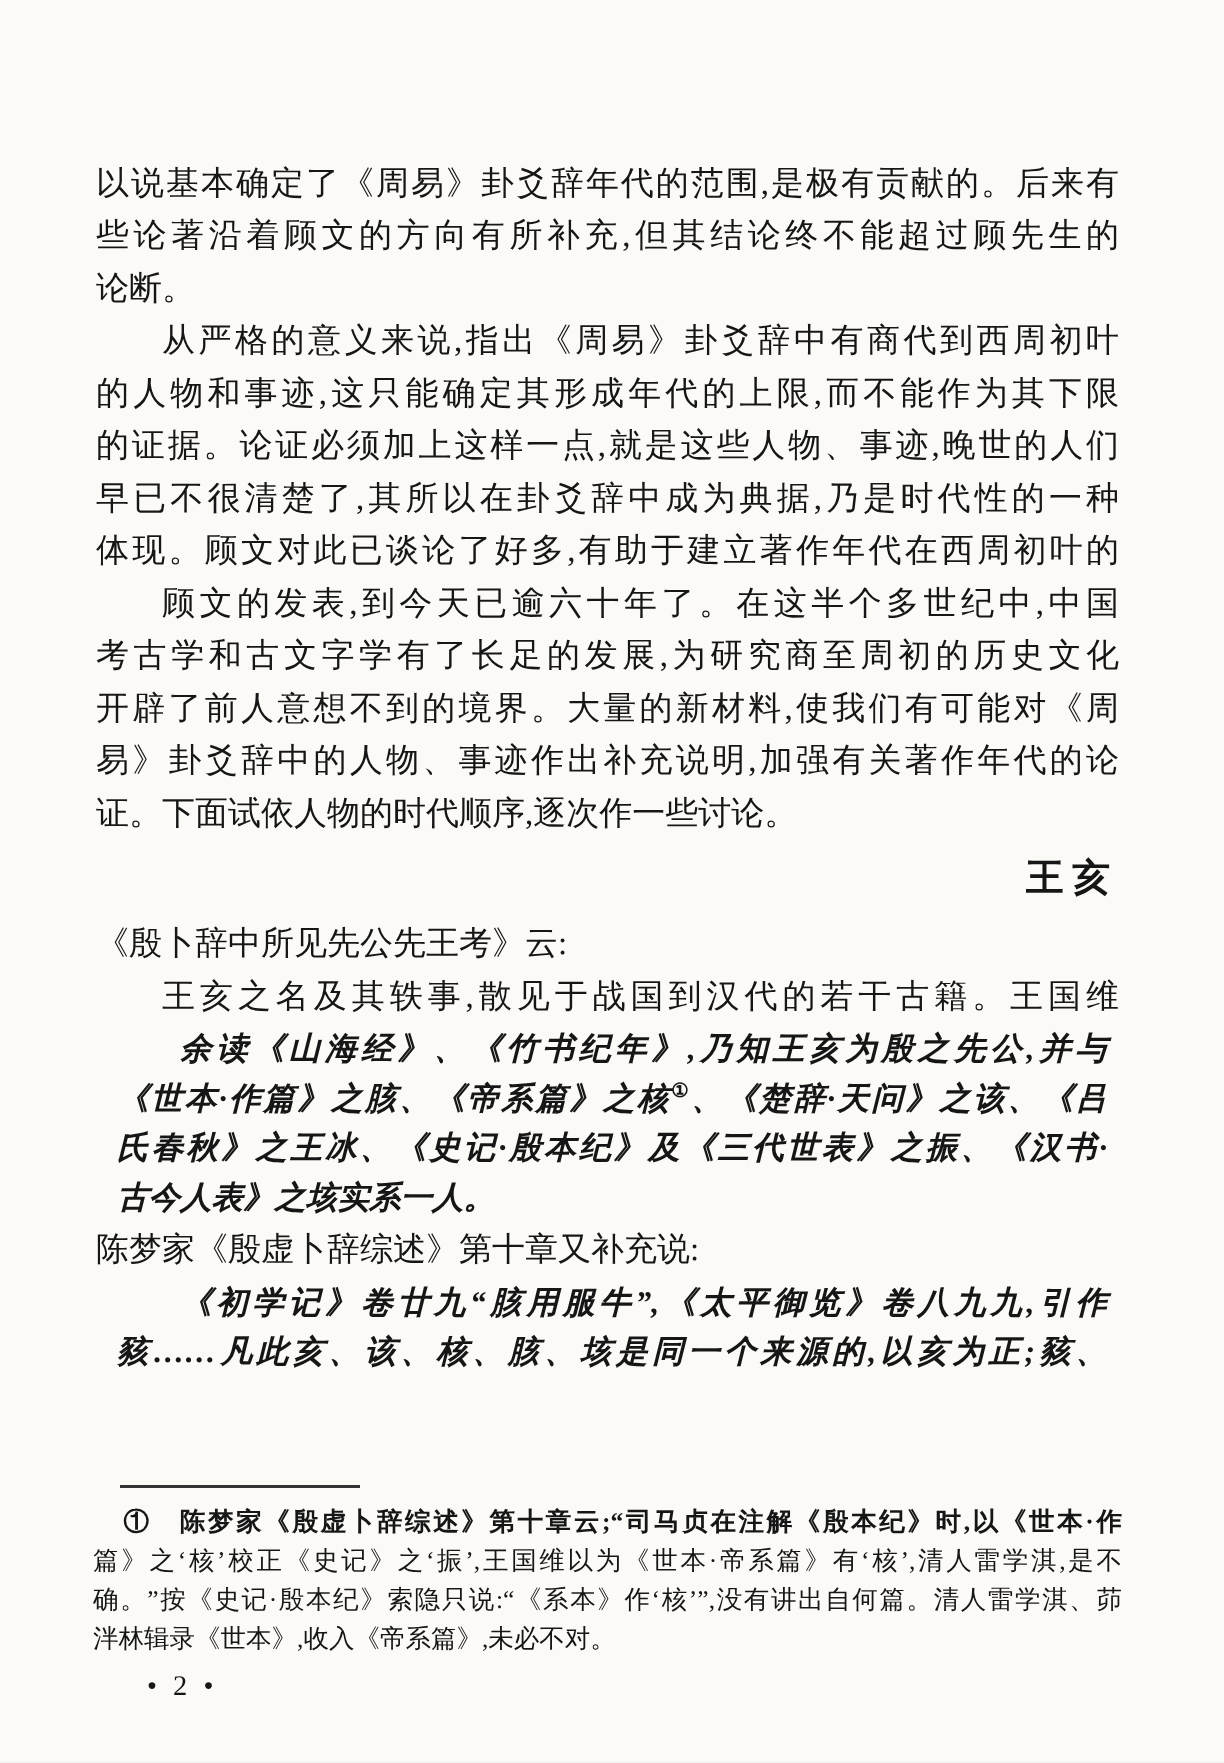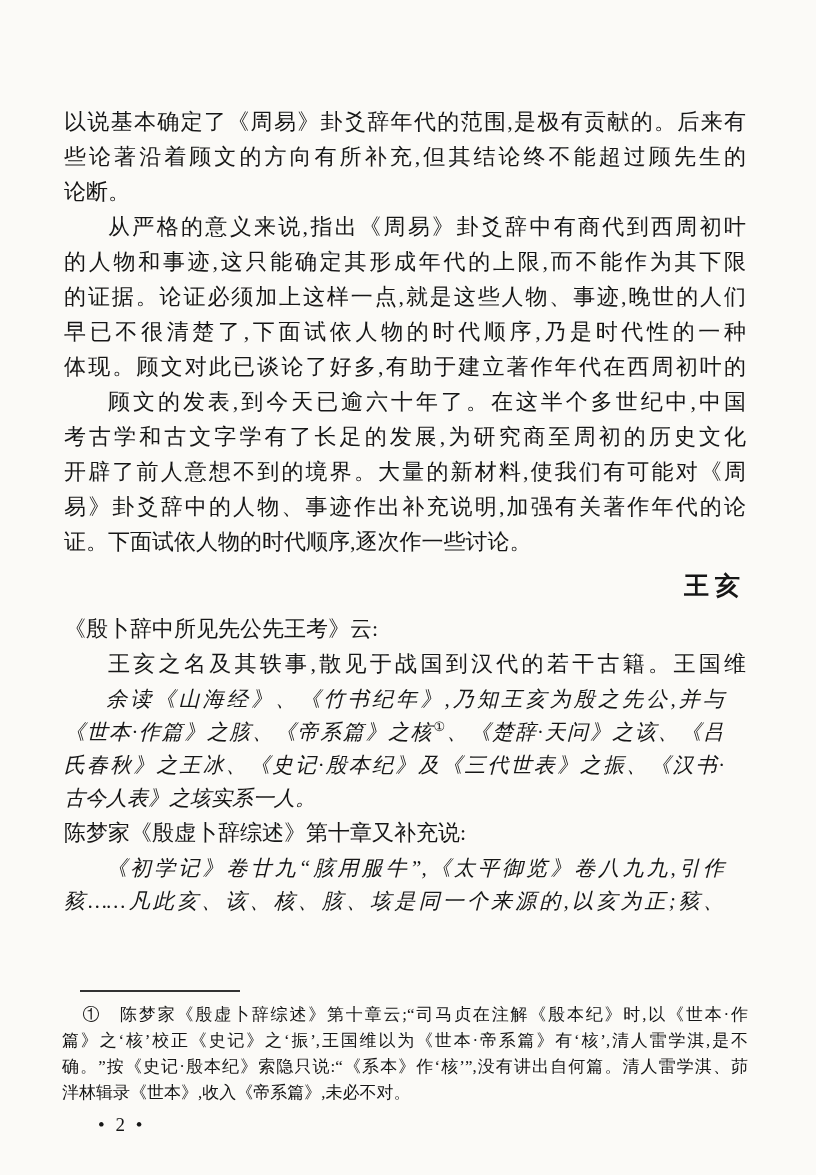--- a/index.html
+++ b/index.html
@@ -43,22 +43,24 @@
     line-height: 30px;
     text-align: right;
     font-size: 25px;
     font-weight: bold;
     letter-spacing: 6px;
   }
   .after-heading { margin-top: 10px; }
 
   
   .quote {
+    margin-left: 14px;
     margin-top: 2px;
     width: 660px;
+    font-weight: bold;
   }
   .qline {
     font-style: italic;
     font-size: 21px;
     line-height: 33px;
     text-align: justify;
     text-align-last: justify;
     text-justify: inter-character;
   }
   .qline.last { text-align-last: left; }
@@ -85,21 +87,21 @@
     width: 686px;
   }
   .fline {
     font-size: 17px;
     line-height: 26px;
     text-align: justify;
     text-align-last: justify;
     text-justify: inter-character;
   }
   .fline.last { text-align-last: left; }
-  .ind1 { text-indent: 1.2em; }
+  .ind1 { text-indent: 1.2em; font-weight: bold; }
 
   .page-number {
     position: absolute;
     left: 98px;
     top: 1114px;
     font-size: 19px;
     letter-spacing: 3px;
   }
 </style>
 </head>
@@ -112,21 +114,21 @@
     <div>
       <div class="bline">以说基本确定了《周易》卦爻辞年代的范围,是极有贡献的。后来有</div>
       <div class="bline">些论著沿着顾文的方向有所补充,但其结论终不能超过顾先生的</div>
       <div class="bline last">论断。</div>
     </div>
 
     <div>
       <div class="bline ind2">从严格的意义来说,指出《周易》卦爻辞中有商代到西周初叶</div>
       <div class="bline">的人物和事迹,这只能确定其形成年代的上限,而不能作为其下限</div>
       <div class="bline">的证据。论证必须加上这样一点,就是这些人物、事迹,晚世的人们</div>
-      <div class="bline">早已不很清楚了,下面试依人物的时代顺序,乃是时代性的一种</div>
+      <div class="bline">早已不很清楚了,其所以在卦爻辞中成为典据,乃是时代性的一种</div>
       <div class="bline">体现。顾文对此已谈论了好多,有助于建立著作年代在西周初叶的</div>
     </div>
 
     <div>
       <div class="bline ind2">顾文的发表,到今天已逾六十年了。在这半个多世纪中,中国</div>
       <div class="bline">考古学和古文字学有了长足的发展,为研究商至周初的历史文化</div>
       <div class="bline">开辟了前人意想不到的境界。大量的新材料,使我们有可能对《周</div>
       <div class="bline">易》卦爻辞中的人物、事迹作出补充说明,加强有关著作年代的论</div>
       <div class="bline last">证。下面试依人物的时代顺序,逐次作一些讨论。</div>
     </div>

